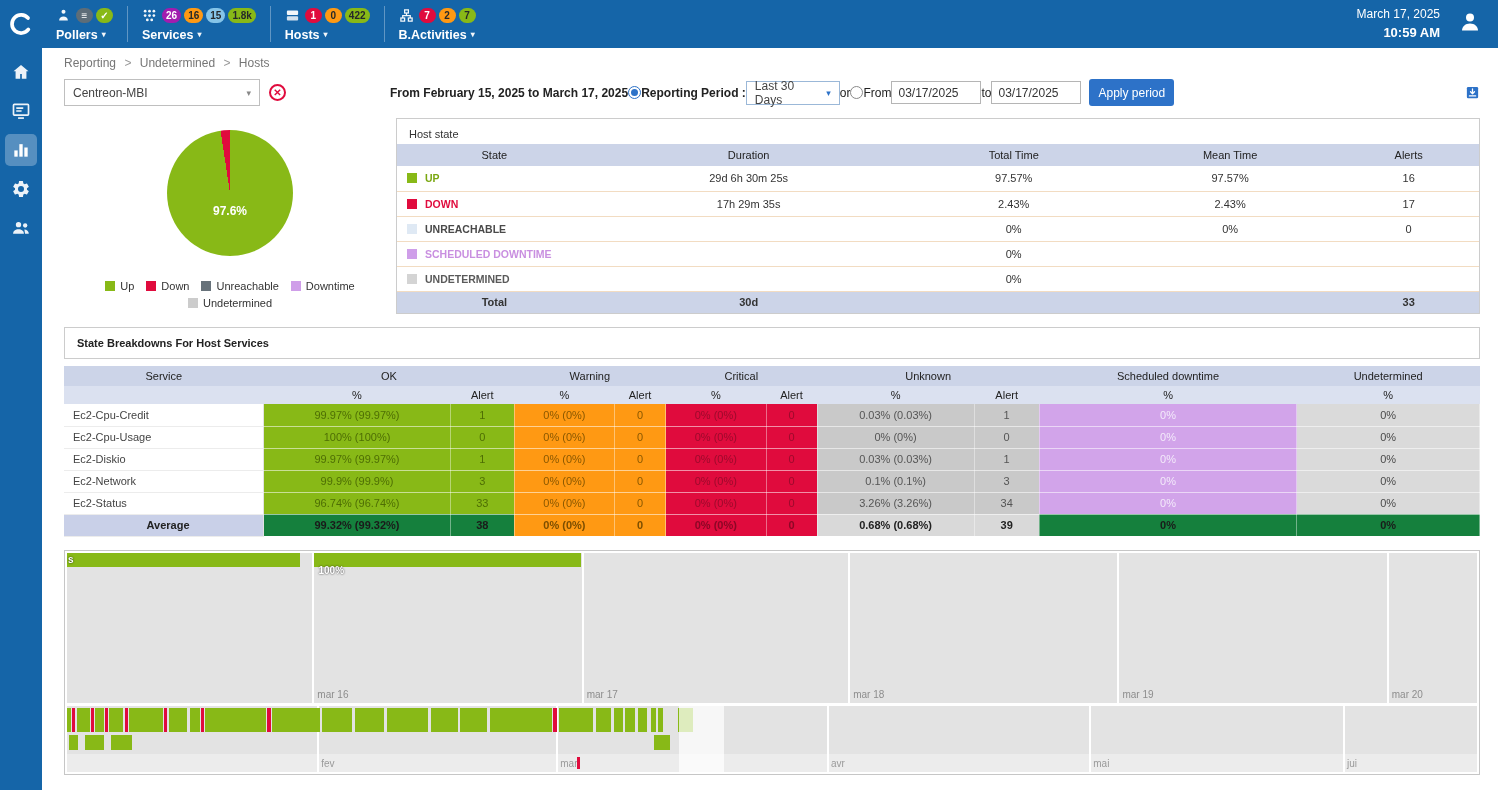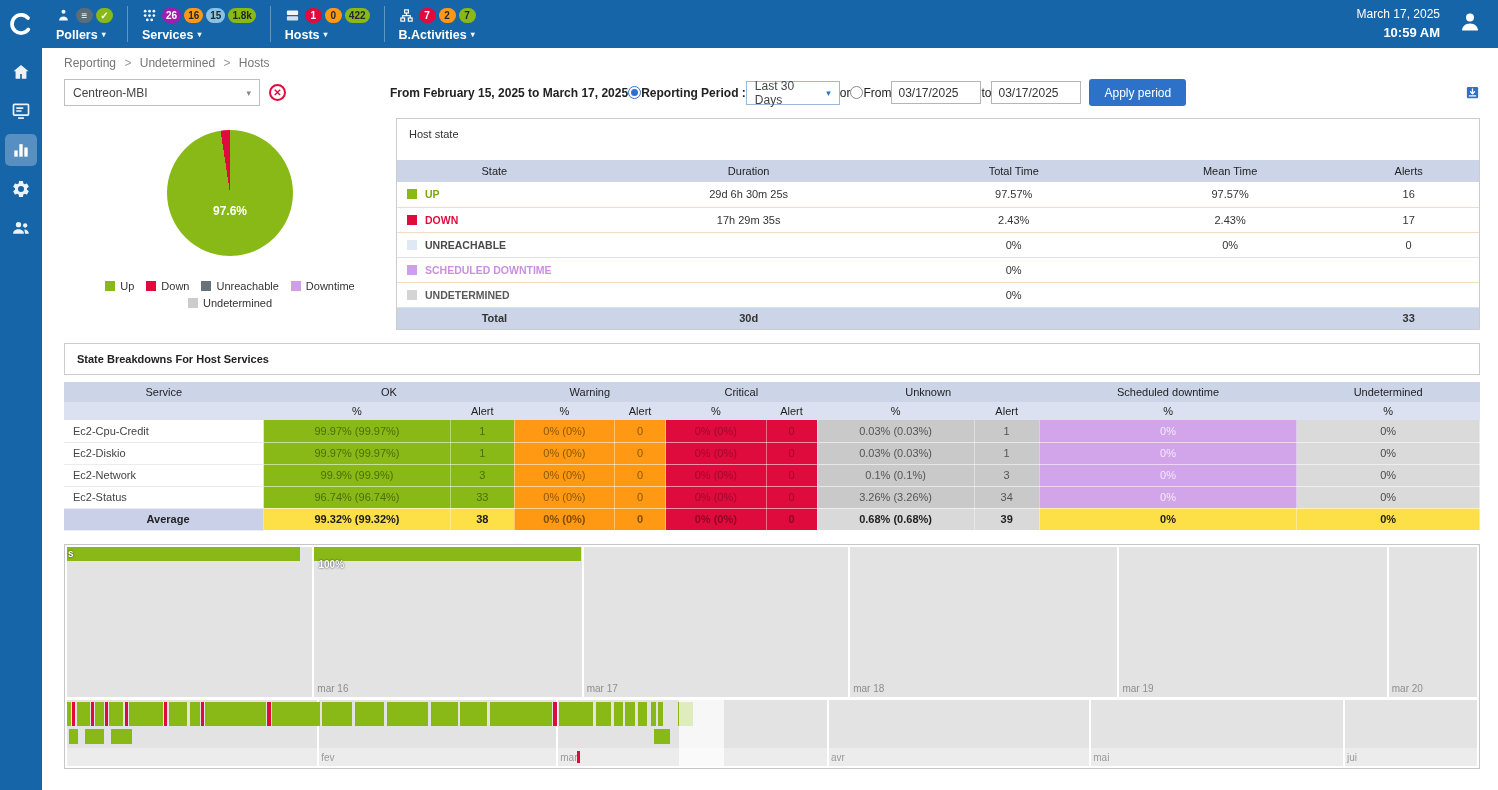--- a/index.html
+++ b/index.html
@@ -44,37 +44,37 @@
                font-weight: bold; display: inline-flex; align-items: center; justify-content: center; margin-left: 9px;
                cursor: pointer; background: #fff; line-height: 1; }
   .period-cluster { margin-left: 104px; display: flex; align-items: center; gap: 0; }
   .blabel { font-weight: bold; }
   .radio { width: 13px; height: 13px; border: 1px solid #8a8a8a; border-radius: 50%; display: inline-block; position: relative; background: #fff; cursor: pointer; flex: none; }
   .radio.checked { border-color: #2d72c8; }
   .radio.checked::after { content: ""; position: absolute; inset: 2px; background: #2d72c8; border-radius: 50%; }
   .period-select { height: 24px; border-color: #9bb8d8; width: 94px; }
   .period-select .caret { color: #2d72c8; }
   .text-input { width: 90px; height: 23px; border: 1px solid #b5b5b5; font-size: 12px; padding: 0 6px; color: #333; font-family: "Liberation Sans", sans-serif; }
-  .apply-btn { background: #2d72c8; color: #fff; border: none; border-radius: 3px; height: 27px; padding: 0 15px;
+  .apply-btn { background: #2d72c8; color: #fff; border: none; border-radius: 3px; height: 27px; padding: 0 9px;
                font-size: 12px; cursor: pointer; margin-left: 8px; font-family: "Liberation Sans", sans-serif; }
   .export-btn { margin-left: auto; cursor: pointer; display: flex; align-items: center; }
 
   
   .row1 { display: flex; margin-bottom: 13px; }
   .pie-panel { width: 332px; flex: none; display: flex; flex-direction: column; align-items: center; padding-top: 4px; }
   .pie { width: 126px; height: 126px; border-radius: 50%; position: relative; margin-top: 8px; }
   .pie-label { position: absolute; left: 50%; top: 64%; transform: translate(-50%,-50%); color: #fff; font-size: 12px; font-weight: bold; }
   .legend { margin-top: 24px; font-size: 11px; color: #333; display: flex; flex-direction: column; align-items: center; gap: 5px; }
   .legend-row { display: flex; gap: 12px; align-items: center; }
   .legend-item { display: flex; align-items: center; gap: 5px; }
   .legend-swatch { width: 10px; height: 10px; display: inline-block; }
 
   .panel { border: 1px solid #ccc; background: #fff; }
   .hoststate-panel { flex: 1; }
-  .panel-title { font-size: 11px; color: #333; padding: 9px 12px 20px; }
+  .panel-title { font-size: 11px; color: #333; padding: 9px 12px 4px; }
 
   table { border-collapse: collapse; width: 100%; font-size: 11px; table-layout: fixed; }
   .hs-table th { background: #ccd4e8; font-weight: normal; color: #222; height: 22px; text-align: center; }
   .hs-table td { height: 25px; border-bottom: 1px solid #f2dcc2; text-align: center; color: #333; }
   .hs-state { text-align: left !important; padding-left: 10px; font-weight: bold; font-size: 10.5px; }
   .swatch { width: 10px; height: 10px; display: inline-block; margin-right: 8px; vertical-align: -1px; }
   .hs-total td { background: #ccd4e8; border-bottom: none; font-weight: bold; height: 22px; }
 
   
   .bd-title-box { border: 1px solid #ccc; padding: 9px 12px; font-size: 11px; font-weight: bold; color: #222; margin-bottom: 7px; }
@@ -84,21 +84,21 @@
   .bd-table td { height: 22px; text-align: center; font-size: 11px;
                  border-bottom: 1px solid rgba(255,255,255,.55); border-right: 1px solid rgba(255,255,255,.4); }
   .svc { text-align: left !important; padding-left: 9px; color: #444; background: #fff;
          border-bottom: 1px solid #ececec !important; border-right: 1px solid #e2e2e2 !important; }
   .c-ok   { background: #88b917; color: #4e6e04; }
   .c-warn { background: #ff9913; color: #8a5800; }
   .c-crit { background: #e00b3d; color: #9c0a2c; }
   .c-unk  { background: #c9c9c9; color: #555; }
   .c-sched{ background: #d2a4ea; color: #f3eafa; }
   .c-und  { background: #dadada; color: #4a4a4a; }
-  .c-white{ background: #fde047; color: #1a1a1a; margin-top: 48px; }
+  .c-white{ background: #15803d; color: #1a1a1a; margin-top: 48px; }
   .avg td { font-weight: bold; border-top: 1px solid #cfcfcf; }
   .avg .svc-avg { background: #c9d0e8; color: #222; text-align: center !important; }
   .avg .c-unk { background: #d9d9d9; color: #222; }
   .avg .c-warn { color: #7c4e00; }
   .avg .c-crit { color: #8c0726; }
 
   
   .timeline-panel { border: 1px solid #c6c6c6; margin-top: 13px; padding: 2px; background: #fff; }
   .detail-chart { position: relative; height: 150px; background: #e3e3e3; overflow: hidden; }
   .gridline { position: absolute; top: 0; bottom: 0; width: 2px; background: #fff; }
@@ -441,20 +441,33 @@
           <tr>
             <td class="svc">Ec2-Cpu-Credit</td>
             <td class="c-ok">99.97% (99.97%)</td>
             <td class="c-ok">1</td>
             <td class="c-warn">0% (0%)</td>
             <td class="c-warn">0</td>
             <td class="c-crit">0% (0%)</td>
             <td class="c-crit">0</td>
             <td class="c-unk">0.03% (0.03%)</td>
             <td class="c-unk">1</td>
+            <td class="c-sched">0%</td>
+            <td class="c-und">0%</td>
+          </tr>
+          <tr>
+            <td class="svc">Ec2-Cpu-Usage</td>
+            <td class="c-ok">100% (100%)</td>
+            <td class="c-ok">0</td>
+            <td class="c-warn">0% (0%)</td>
+            <td class="c-warn">0</td>
+            <td class="c-crit">0% (0%)</td>
+            <td class="c-crit">0</td>
+            <td class="c-unk">0% (0%)</td>
+            <td class="c-unk">0</td>
             <td class="c-sched">0%</td>
             <td class="c-und">0%</td>
           </tr>
           <tr>
             <td class="svc">Ec2-Diskio</td>
             <td class="c-ok">99.97% (99.97%)</td>
             <td class="c-ok">1</td>
             <td class="c-warn">0% (0%)</td>
             <td class="c-warn">0</td>
             <td class="c-crit">0% (0%)</td>

